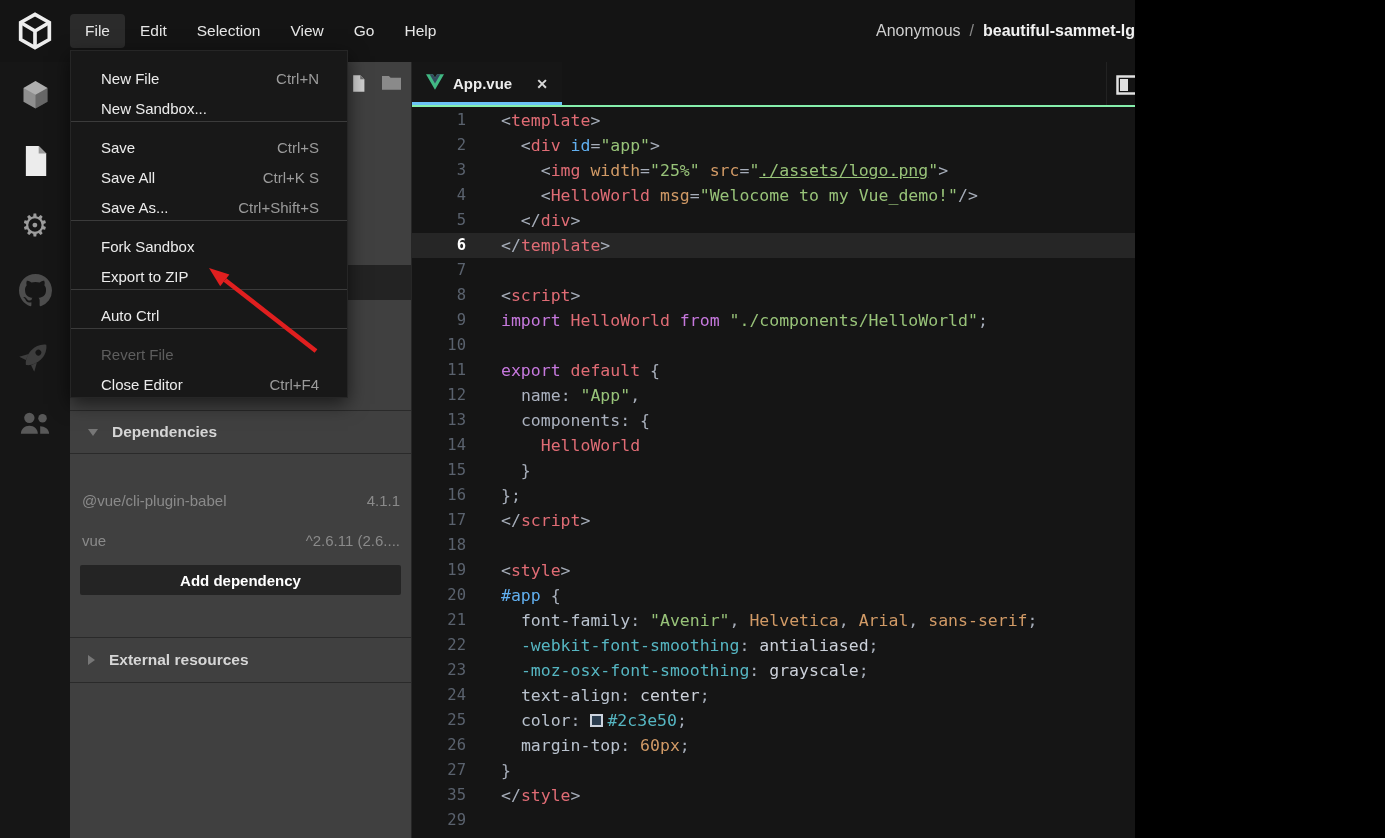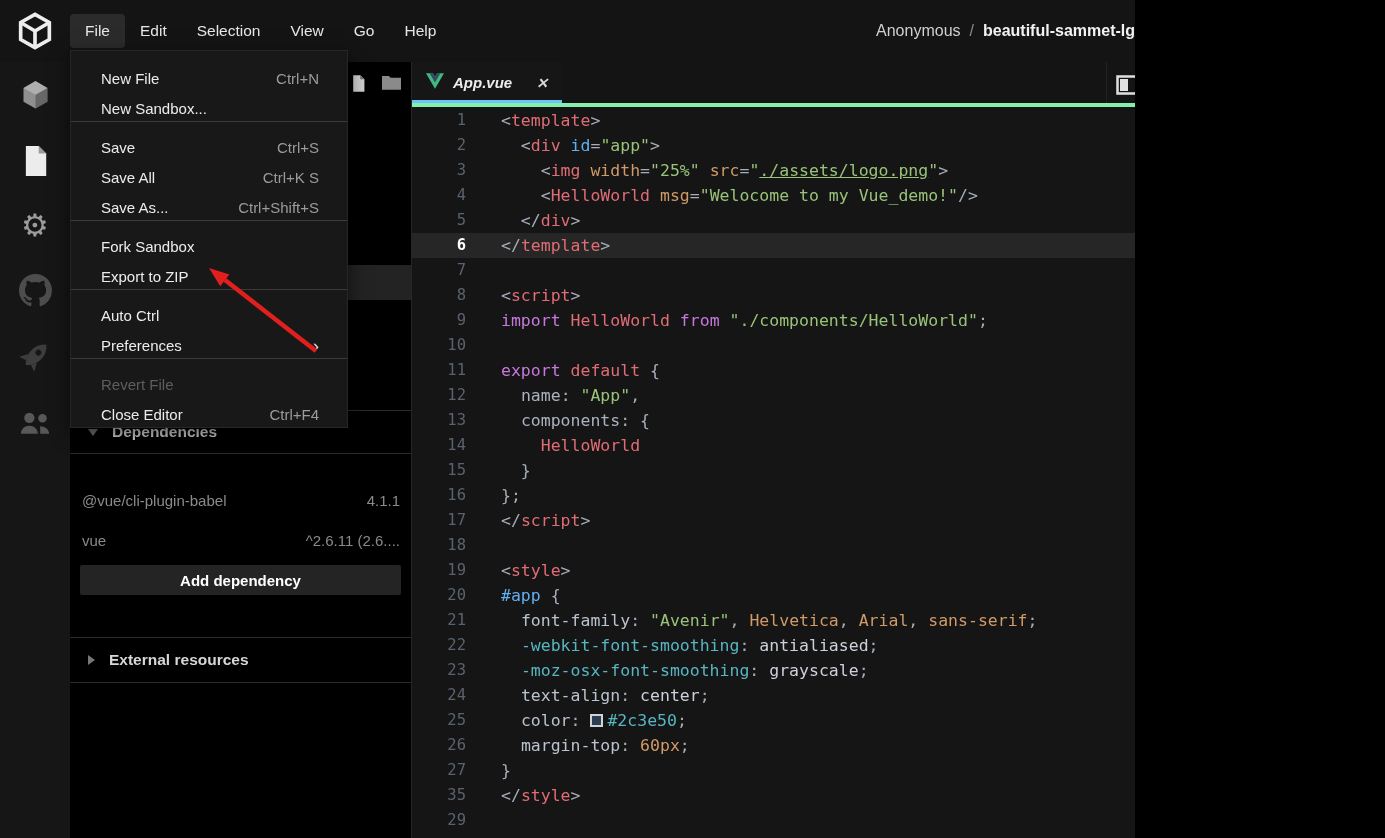--- a/index.html
+++ b/index.html
@@ -25,21 +25,21 @@
   .act-icon { position:absolute; left:0; width:70px; height:36px; display:flex;
               justify-content:center; align-items:center; cursor:pointer; }
   .act-sandbox-cube-icon svg  { fill:#8f8f8f; }
   .act-files-icon swg, .act-files-icon svg { fill:#ececec; }
   .act-settings-gear-icon { color:#9c9c9c; }
   .act-github-icon svg { fill:#4d4d4d; }
   .act-rocket-icon svg { fill:#3d3d3d; }
   .act-live-users-icon svg { fill:#585858; }
 
   
-  .explorer { position:absolute; left:70px; top:62px; bottom:0; width:342px; background:#000000;
+  .explorer { position:absolute; left:70px; top:62px; bottom:0; width:342px; background:#404040;
               border-right:1px solid #262626; }
   .exp-toolbar-icon { position:absolute; top:13px; cursor:pointer; }
   .selected-file-row { position:absolute; top:203px; left:0; right:0; height:35px; background:#232323; cursor:pointer; }
   .deps-section { position:absolute; top:348px; left:0; right:0; border-top:1px solid #2a2a2a; }
   .section-header { height:43px; display:flex; align-items:center; padding-left:18px;
                     border-bottom:1px solid #2a2a2a; cursor:pointer; }
   .section-header .title { font-size:15.5px; font-weight:bold; color:#d6d6d6; margin-left:14px; }
   .chev-down { width:0; height:0; border-left:5.5px solid transparent; border-right:5.5px solid transparent;
                border-top:7px solid #777; }
   .chev-right { width:0; height:0; border-top:5.5px solid transparent; border-bottom:5.5px solid transparent;
@@ -50,21 +50,21 @@
   .dep-row .dep-name { flex:1; }
   .add-dep-btn { margin:5px 11px 0 10px; height:30px; background:#242424; border:none; border-radius:2px;
                  width:321px; color:#ffffff; font-weight:bold; font-size:15px;
                  font-family:"Liberation Sans",sans-serif; cursor:pointer; display:block; }
   .ext-section { position:absolute; top:575px; left:0; right:0; }
   .ext-section .section-header { border-top:1px solid #2a2a2a; height:46px; }
 
   
   .editor { position:absolute; left:412px; top:62px; right:0; bottom:0; background:#151515; }
   .tabbar { position:absolute; top:0; left:0; right:0; height:45px; background:#141414;
-            border-bottom:4px solid #86efac; display:flex;font-style:italic; }
+            border-bottom:2px solid #86efac; display:flex; }
   .tab { position:relative; width:150px; display:flex; align-items:center; padding:0 14px;
          background:#161616; cursor:pointer; }
   .tab .tab-label { font-size:15px; font-weight:bold; color:#ededed; margin-left:9px; }
   .tab .tab-close { margin-left:auto; color:#d8d8d8; font-size:14px; font-weight:bold; cursor:pointer; }
   .tab-underline { position:absolute; left:0; right:0; bottom:0; height:3px; }
   .tabbar-divider { position:absolute; right:28px; top:0; bottom:0; width:1px; background:#222; }
   .split-icon { position:absolute; right:-5px; top:13px; cursor:pointer; }
 
   .code { position:absolute; top:46px; left:0; right:0; bottom:0;
           font-family:"DejaVu Sans Mono", monospace; font-size:16.5px; line-height:25px; }
@@ -378,24 +378,20 @@
       <div class="menu-item">
         <span class="mi-label">Fork Sandbox</span>
       </div>
       <div class="menu-item">
         <span class="mi-label">Export to ZIP</span>
       </div>
       <div class="menu-sep"></div>
       <div class="menu-item">
         <span class="mi-label">Auto Ctrl</span>
       </div>
-      <div class="menu-item">
-        <span class="mi-label">Preferences</span>
-        <span class="mi-chevron">›</span>
-      </div>
       <div class="menu-sep"></div>
       <div class="menu-item disabled">
         <span class="mi-label">Revert File</span>
       </div>
       <div class="menu-item">
         <span class="mi-label">Close Editor</span>
         <span class="mi-shortcut">Ctrl+F4</span>
       </div>
     </div>
 

